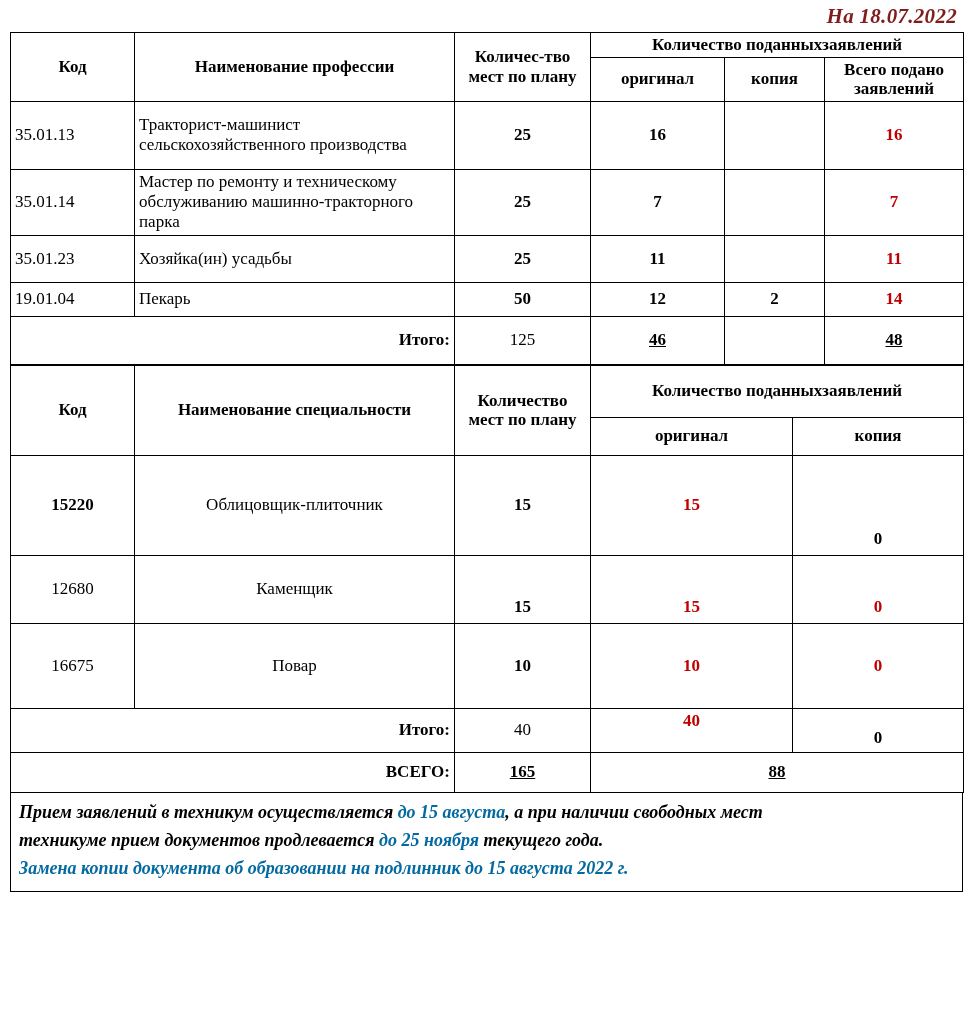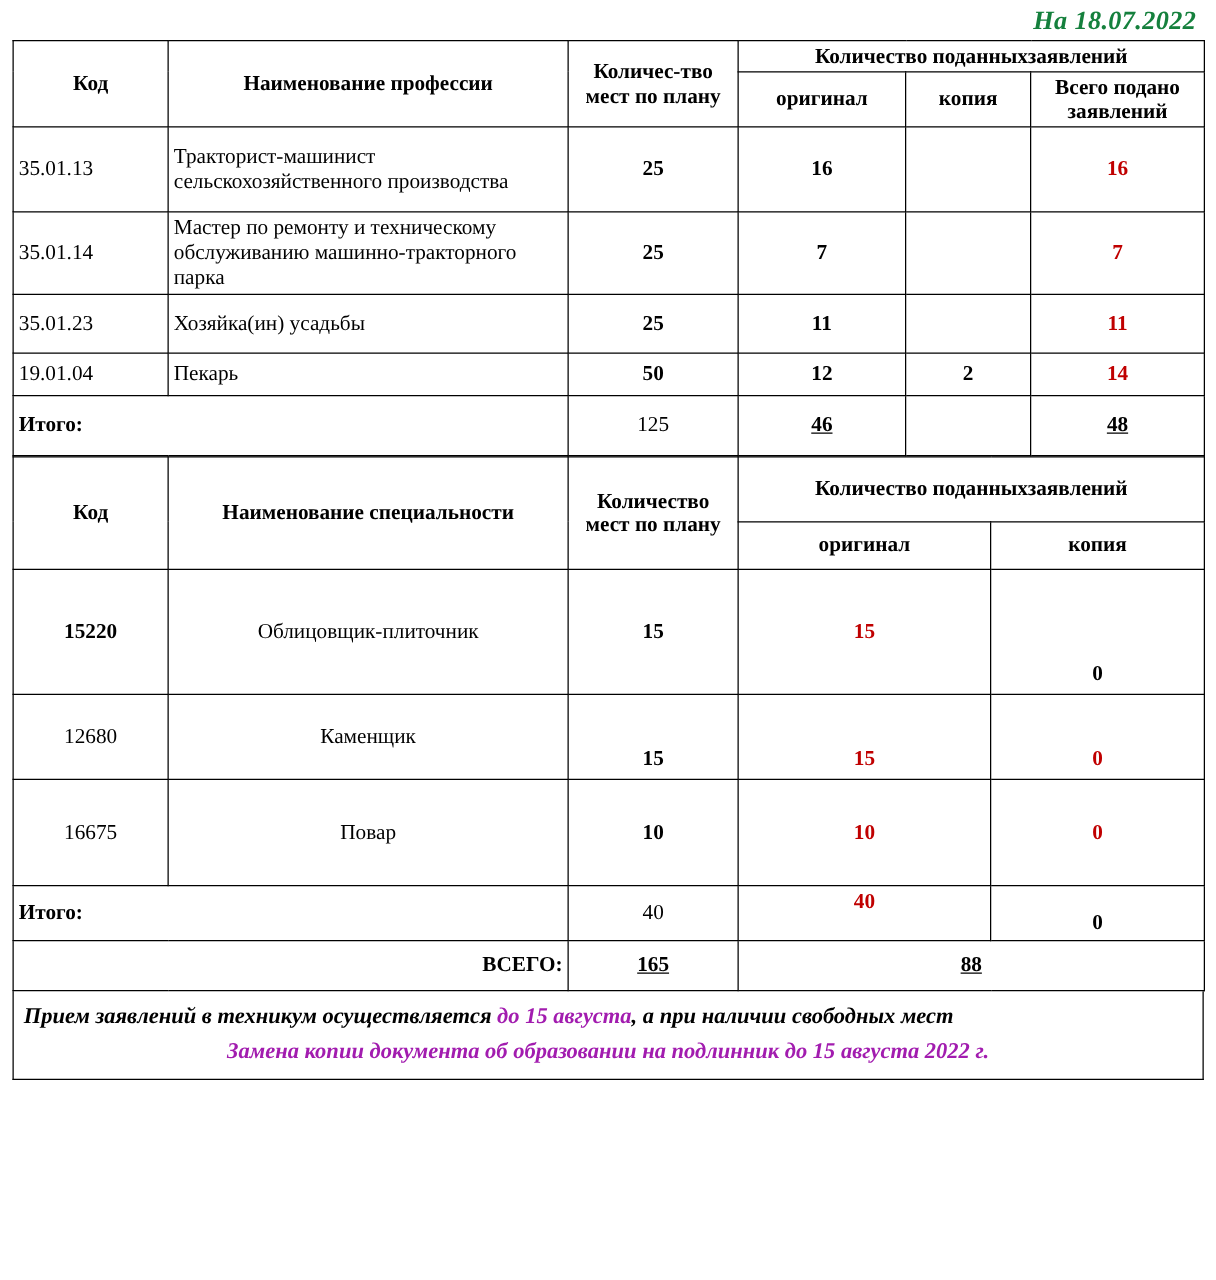--- a/index.html
+++ b/index.html
@@ -19,21 +19,21 @@
     width: 973px;
     height: 1024px;
     box-sizing: border-box;
     padding: 0 10px;
   }
   .date-line {
     text-align: right;
     font-weight: bold;
     font-style: italic;
     font-size: 21px;
-    color: #15803d;
+    color: #7f1d1d;
     padding: 4px 6px 3px 0;
     letter-spacing: 0.3px;
   }
   table.grid {
     border-collapse: collapse;
     width: 953px;
     table-layout: fixed;
   }
   table.grid td, table.grid th {
     border: 1px solid #000000;
@@ -64,21 +64,21 @@
     line-height: 1.18;
     padding-left: 8px;
     margin-top: 24px;
   }
   .codecell {
     font-size: 16.5px;
     padding-left: 10px;
     margin-top: 32px;
   }
   .itogo {
-    text-align: left;
+    text-align: right;
     font-weight: bold;
     font-size: 19px;
     padding-right: 12px;
     margin-top: 20px;
   }
   .vsego {
     text-align: right;
     font-weight: bold;
     font-size: 21px;
     padding-right: 12px;
@@ -91,21 +91,21 @@
     width: 953px;
     box-sizing: border-box;
     padding: 6px 8px 8px 8px;
     font-style: italic;
     font-weight: bold;
     font-size: 18px;
     line-height: 1.45;
   }
   .note p { margin: 0 0 2px 0; }
   .note p.gap { }
-  .inline-red { color: #a21caf; text-align: center; }
+  .inline-red { color: #0369a1; }
   .tall-1 { height: 68px; }
   .tall-2 { height: 66px; }
   .tall-3 { height: 47px; }
   .tall-4 { height: 34px; }
   .tall-5 { height: 48px; }
   .sec2head-1 { height: 52px; }
   .sec2head-2 { height: 38px; }
   .row2-1 { height: 100px; }
   .row2-2 { height: 68px; }
   .row2-3 { height: 85px; }
@@ -238,16 +238,19 @@
         <td class="center bigger">165</td>
         <td class="center bigger" colspan="2">88</td>
       </tr>
     </tbody>
   </table>
 
   <div class="note">
     <p>
       <span>Прием заявлений в техникум  осуществляется </span><span class="inline-red">до 15 августа</span><span>, а при наличии свободных мест</span>
     </p>
+    <p>
+      <span>техникуме прием документов продлевается </span><span class="inline-red">до 25 ноября</span><span> текущего года.</span>
+    </p>
     <p class="gap inline-red">Замена копии документа об образовании на подлинник до 15  августа 2022 г.</p>
   </div>
 
 </div>
 
 </body></html>

